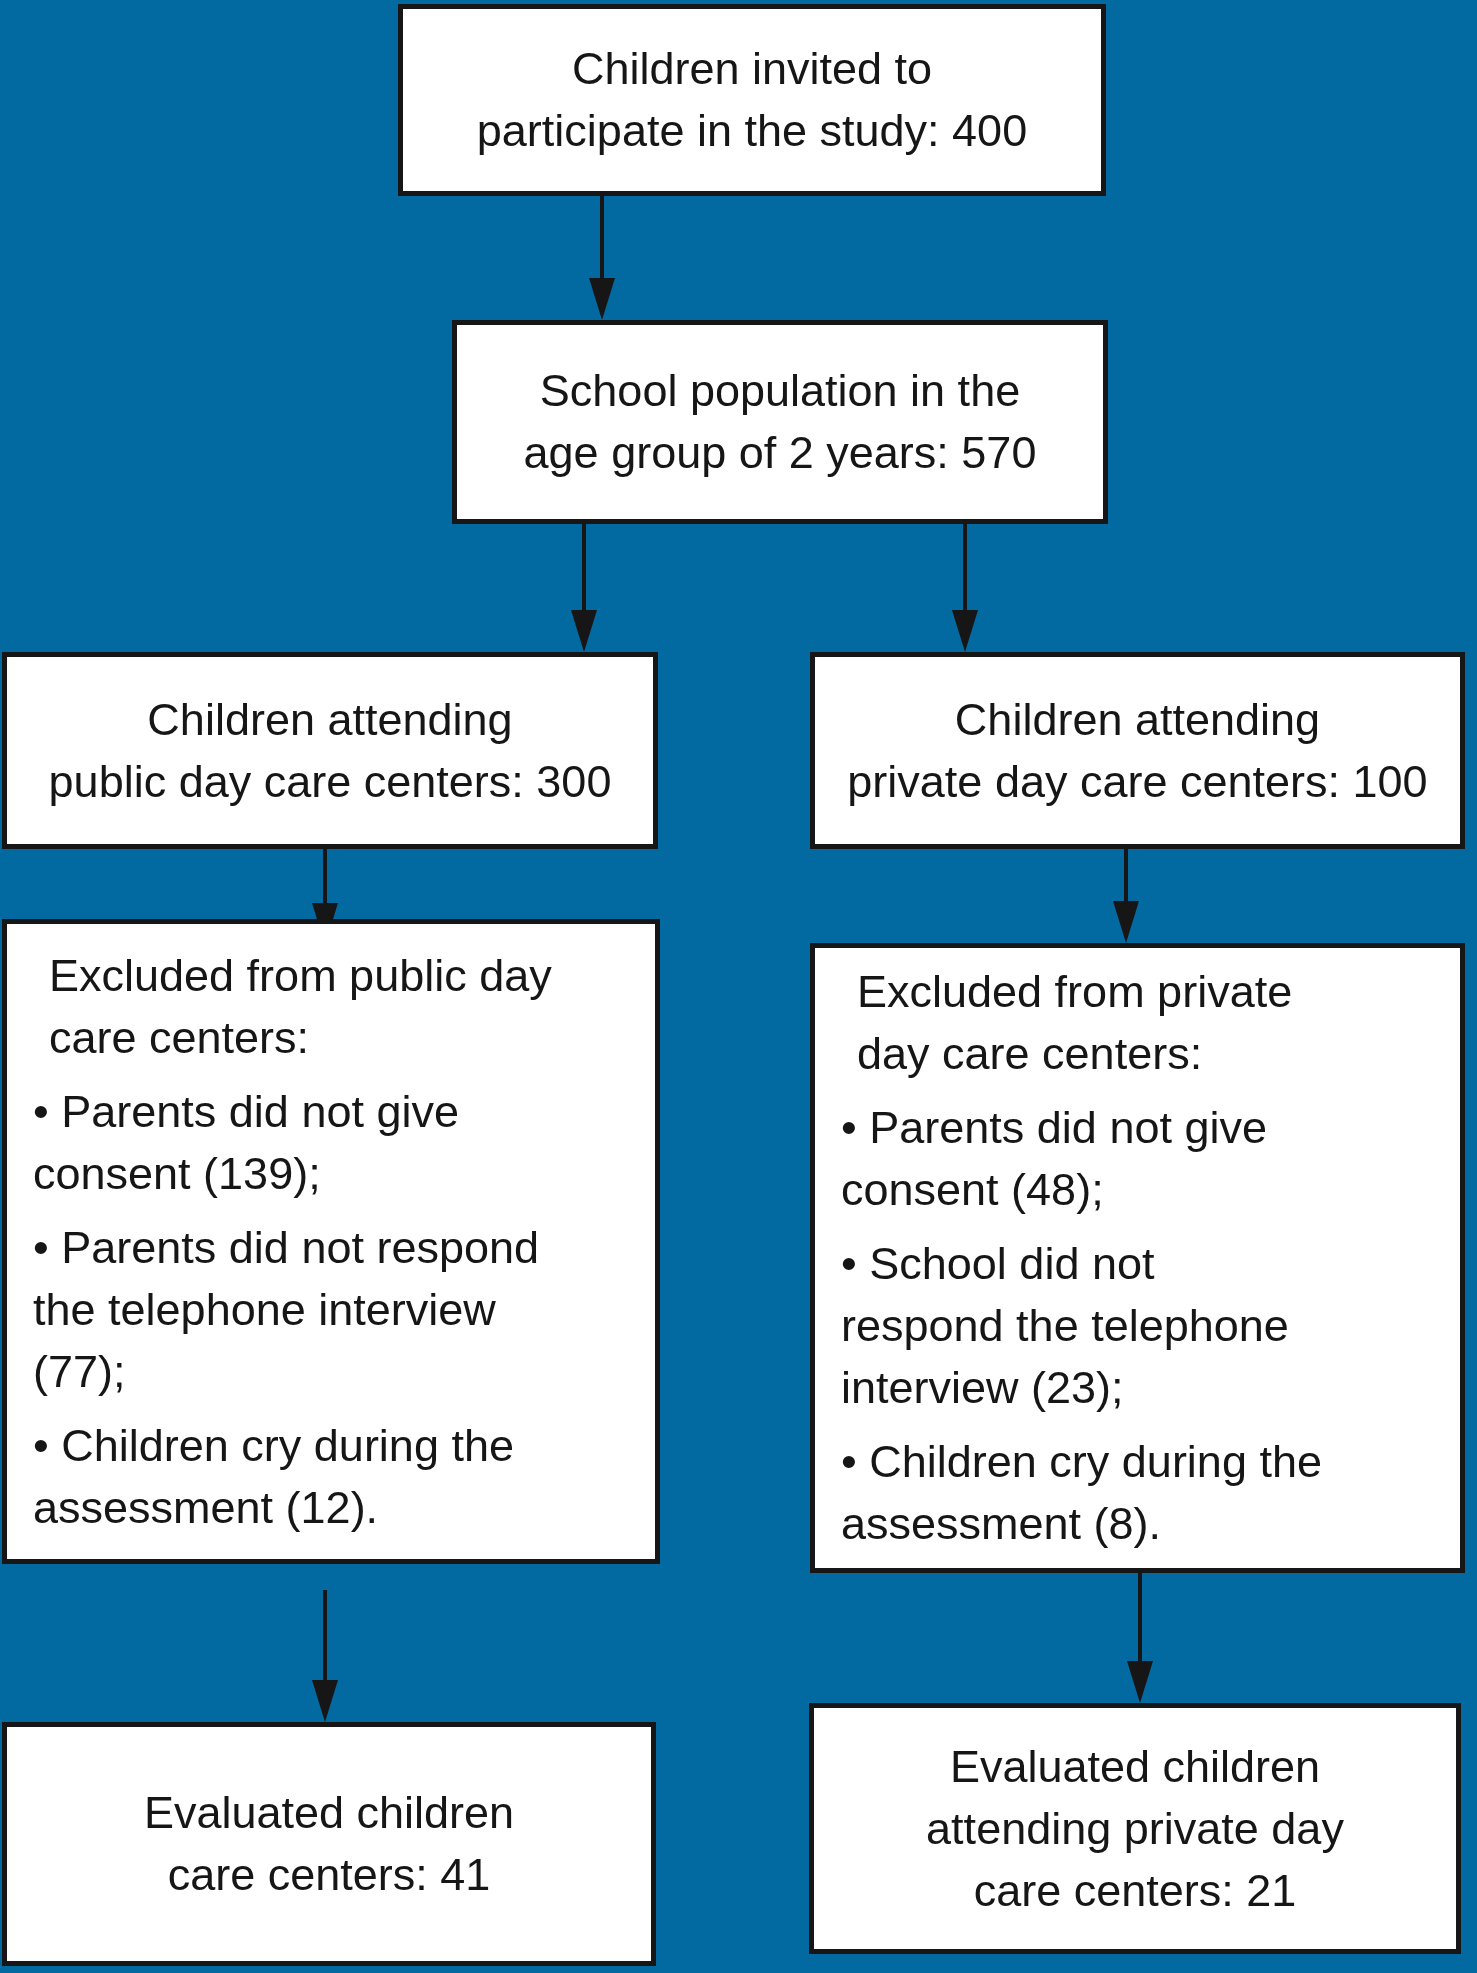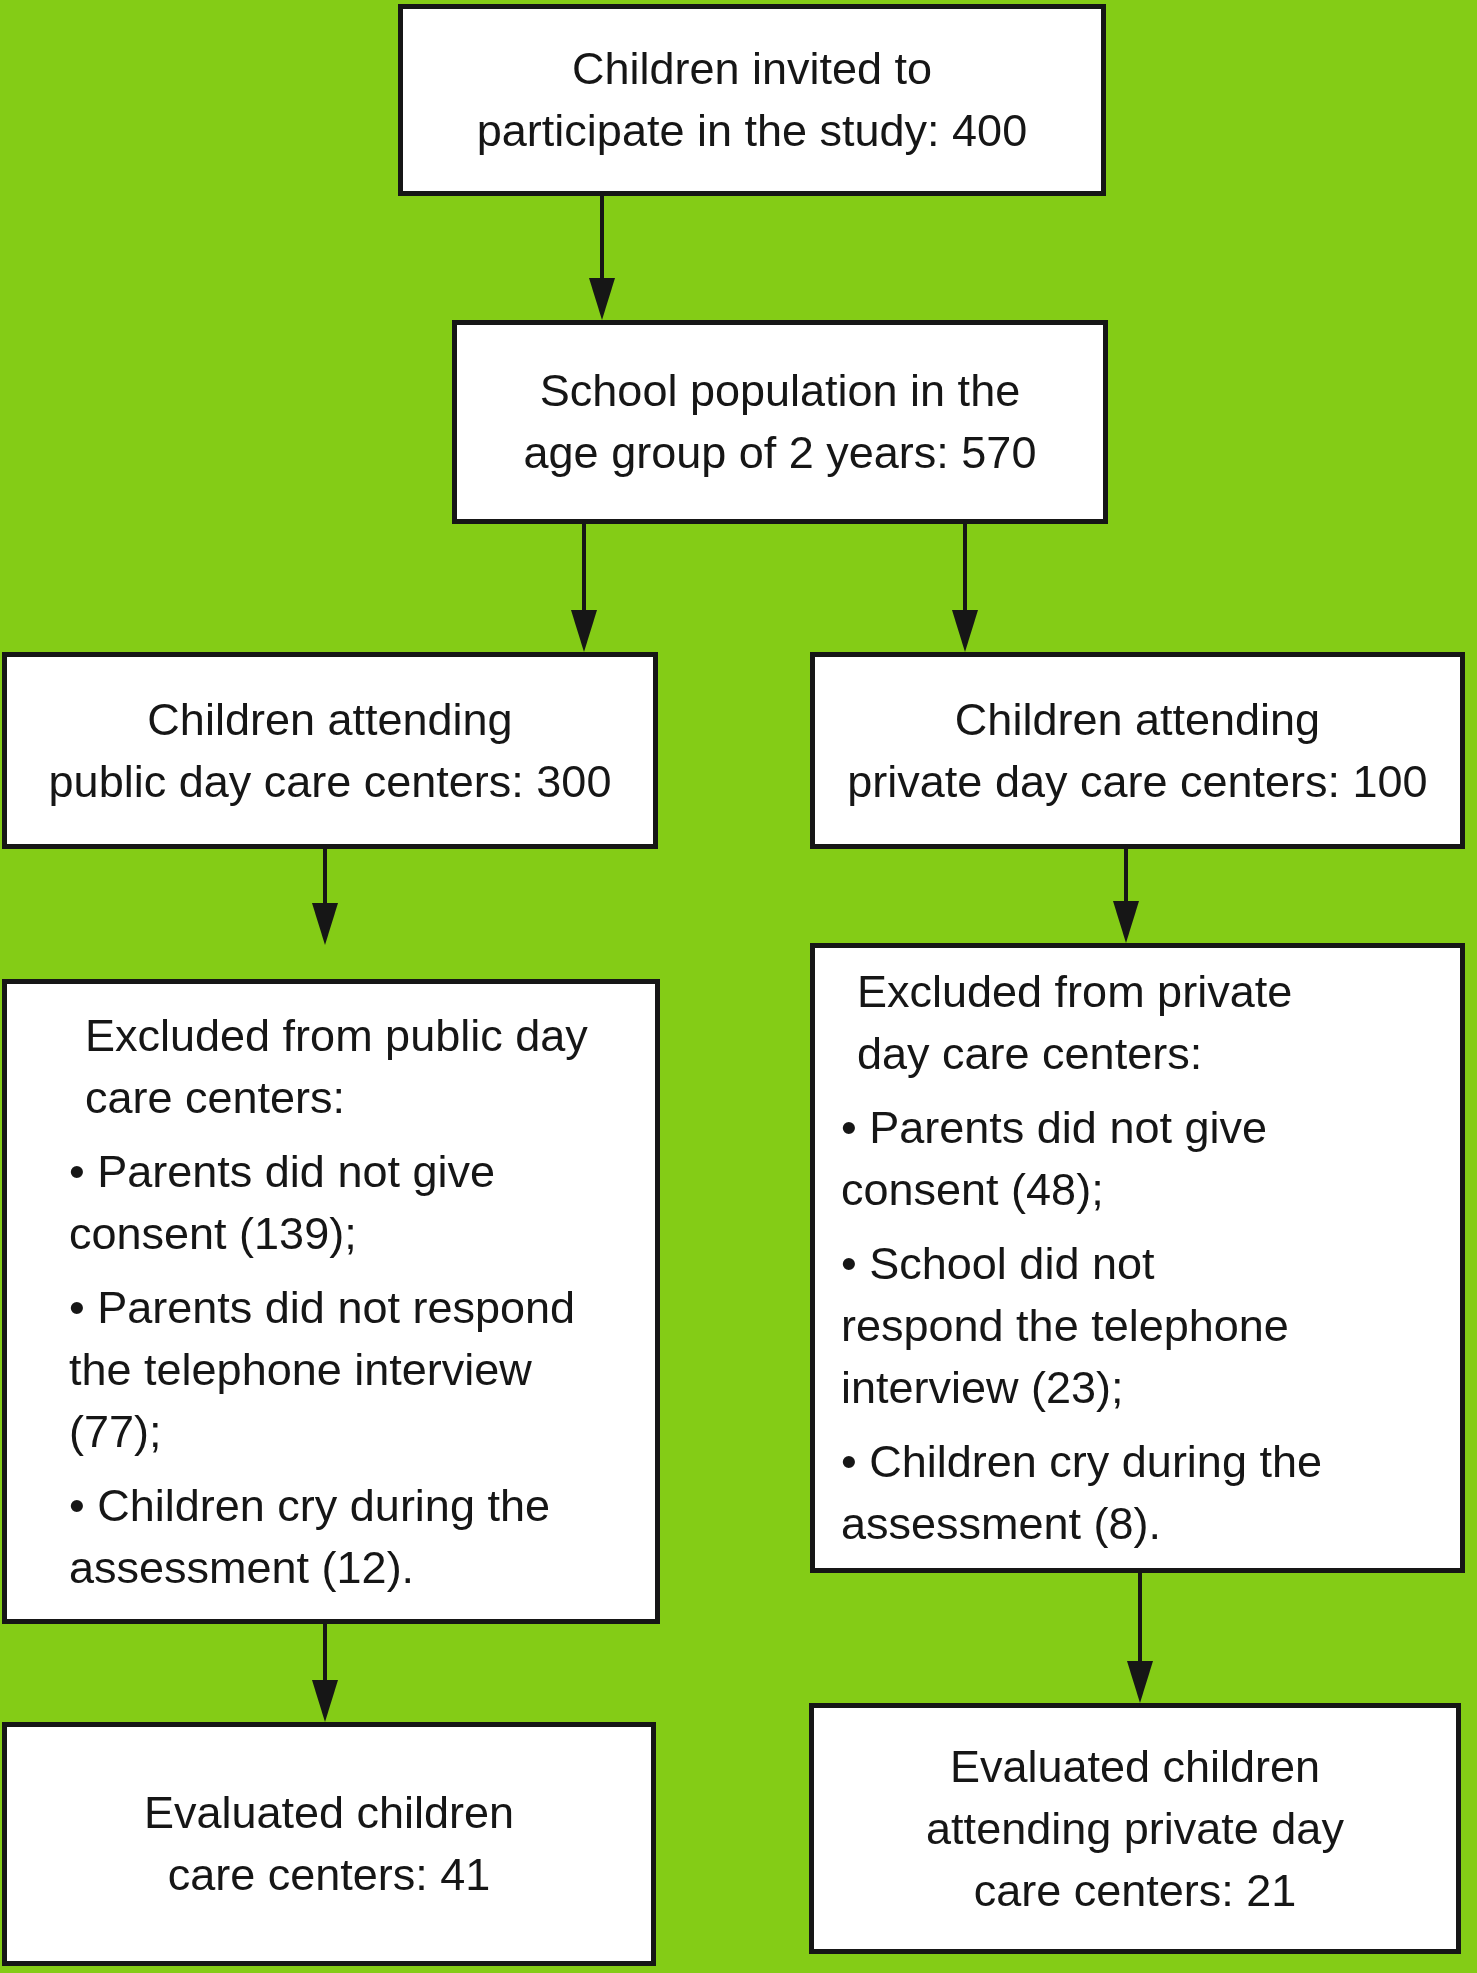--- a/index.html
+++ b/index.html
@@ -4,21 +4,21 @@
 <style>
   html, body {
     margin: 0;
     padding: 0;
     background: #ffffff;
   }
   #canvas {
     position: relative;
     width: 1477px;
     height: 1973px;
-    background: #84cc16;
+    background: #0369a1;
     font-family: "Liberation Sans", "DejaVu Sans", sans-serif;
     color: #161616;
     overflow: hidden;
   }
   #arrow-layer {
     position: absolute;
     left: 0; top: 0;
     width: 1477px; height: 1973px;
   }
   .node {
@@ -105,21 +105,21 @@
       </div>
   </div>
 
   <div class="node center" style="left:810px; top:652px; width:655px; height:197px;">
     <div class="lines">
         <div class="line">Children attending</div>
         <div class="line">private day care centers: 100</div>
       </div>
   </div>
 
-  <div class="node left-align" style="left:2px; top:979px; width:658px; height:645px;padding-left:36px;">
+  <div class="node left-align" style="left:2px; top:919px; width:658px; height:645px;">
     <div class="paras">
         <div class="para">
           <div class="line">Excluded from public day</div>
           <div class="line">care centers:</div>
         </div>
         <div class="para">
           <div class="line">• Parents did not give</div>
           <div class="line">consent (139);</div>
         </div>
         <div class="para">

